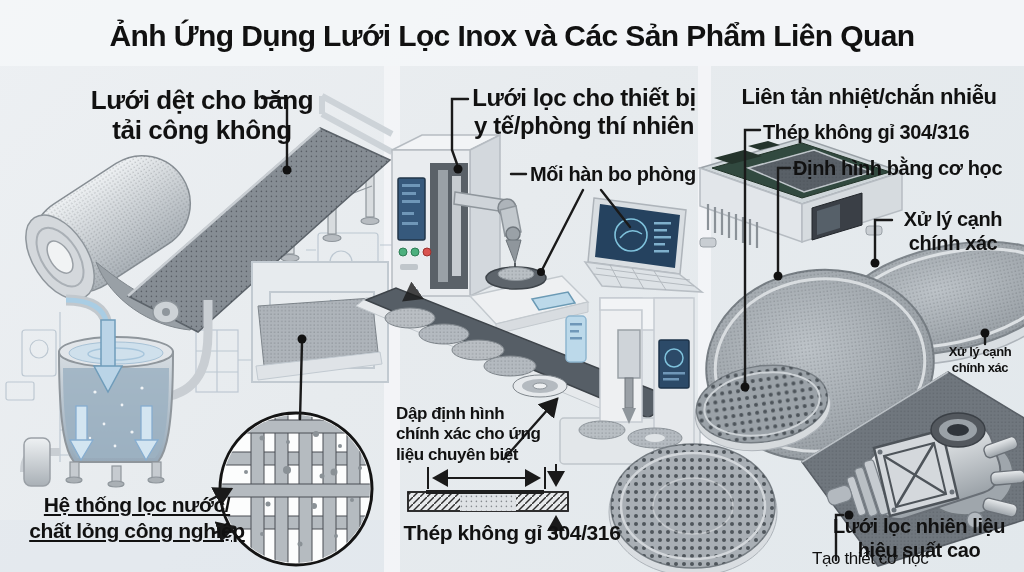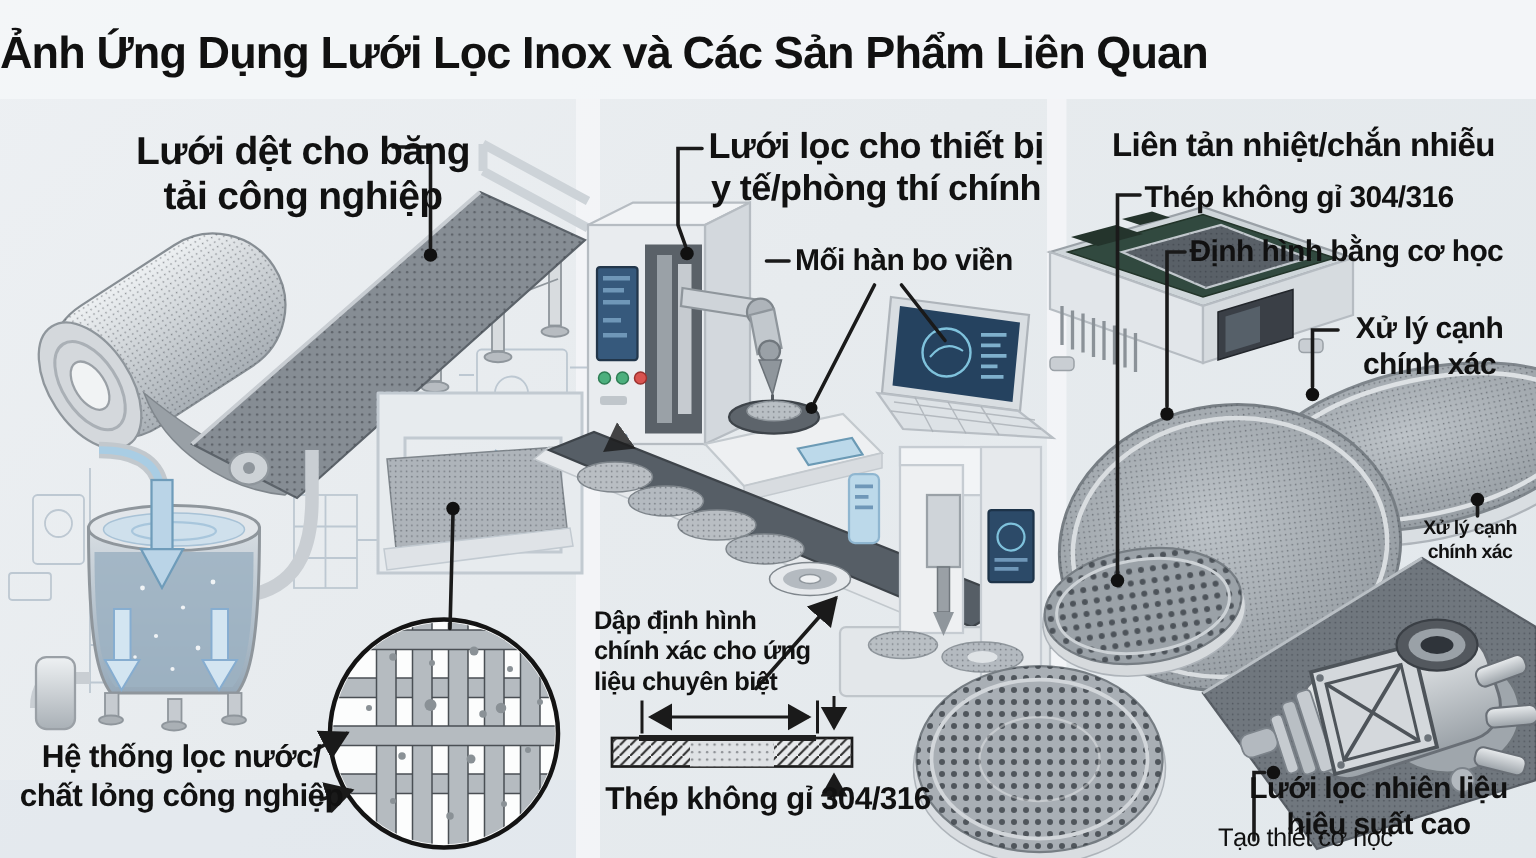--- a/index.html
+++ b/index.html
@@ -9,23 +9,23 @@
     font-family:"Liberation Sans","DejaVu Sans",sans-serif;color:#111;
   }
   .art{position:absolute;left:0;top:0;z-index:1;}
   .lbl{
     position:absolute;z-index:3;color:#111;white-space:pre-line;
     line-height:1.15;letter-spacing:-0.4px;
   }
   .b{font-weight:bold;}
   .sb{font-weight:600;}
   .ctr{text-align:center;}
-  #title{left:0;right:0;top:19px;text-align:left;font-size:30px;font-weight:bold;letter-spacing:-0.6px;}
+  #title{left:0;right:0;top:19px;text-align:center;font-size:30px;font-weight:bold;letter-spacing:-0.6px;}
   #lbl-left-head{left:52px;top:86px;width:300px;font-size:26px;}
-  #lbl-water{left:0;top:492px;width:242px;font-size:21px;line-height:1.25;}
+  #lbl-water{left:16px;top:492px;width:242px;font-size:21px;line-height:1.25;text-decoration:underline;}
   #lbl-med-head{left:440px;top:84px;width:288px;font-size:24px;}
   #lbl-weld{left:530px;top:163px;width:180px;font-size:20px;}
   #lbl-stamp{left:396px;top:404px;width:170px;font-size:17px;line-height:1.2;}
   #lbl-steel-m{left:392px;top:521px;width:240px;font-size:21px;}
   #lbl-heat-head{left:718px;top:84px;width:302px;font-size:22px;}
   #lbl-steel-r{left:763px;top:121px;width:235px;font-size:20px;}
   #lbl-form-r{left:793px;top:157px;width:235px;font-size:20px;}
   #lbl-edge1{left:892px;top:208px;width:122px;font-size:20px;line-height:1.18;}
   #lbl-edge2{left:942px;top:344px;width:76px;font-size:13px;line-height:1.25;}
   #lbl-fuel{left:818px;top:514px;width:202px;font-size:20px;line-height:1.2;}
@@ -435,27 +435,27 @@
       <path d="M985,337 L985,344"></path>
         <circle cx="985" cy="333" r="4.5" fill="#111" stroke="none"></circle>
       <path d="M836,560 L836,515 L843,515"></path>
         <circle cx="849" cy="515" r="4.5" fill="#111" stroke="none"></circle>
     </g>
   </svg>
 
   <div class="lbl" id="title">Ảnh Ứng Dụng Lưới Lọc Inox và Các Sản Phẩm Liên Quan</div>
 
   <div class="lbl b ctr" id="lbl-left-head">Lưới dệt cho băng
-tải công nghiệp</div>
+tải công không</div>
   <div class="lbl b ctr" id="lbl-water">Hệ thống lọc nước/
 chất lỏng công nghiệp</div>
 
   <div class="lbl b ctr" id="lbl-med-head">Lưới lọc cho thiết bị
-y tế/phòng thí chính</div>
-  <div class="lbl sb" id="lbl-weld">Mối hàn bo viền</div>
+y tế/phòng thí nhiên</div>
+  <div class="lbl sb" id="lbl-weld">Mối hàn bo phòng</div>
   <div class="lbl sb" id="lbl-stamp">Dập định hình
 chính xác cho ứng
 liệu chuyên biệt</div>
   <div class="lbl b ctr" id="lbl-steel-m">Thép không gỉ 304/316</div>
 
   <div class="lbl b ctr" id="lbl-heat-head">Liên tản nhiệt/chắn nhiễu</div>
   <div class="lbl sb" id="lbl-steel-r">Thép không gỉ 304/316</div>
   <div class="lbl sb" id="lbl-form-r">Định hình bằng cơ học</div>
   <div class="lbl sb ctr" id="lbl-edge1">Xử lý cạnh
 chính xác</div>

